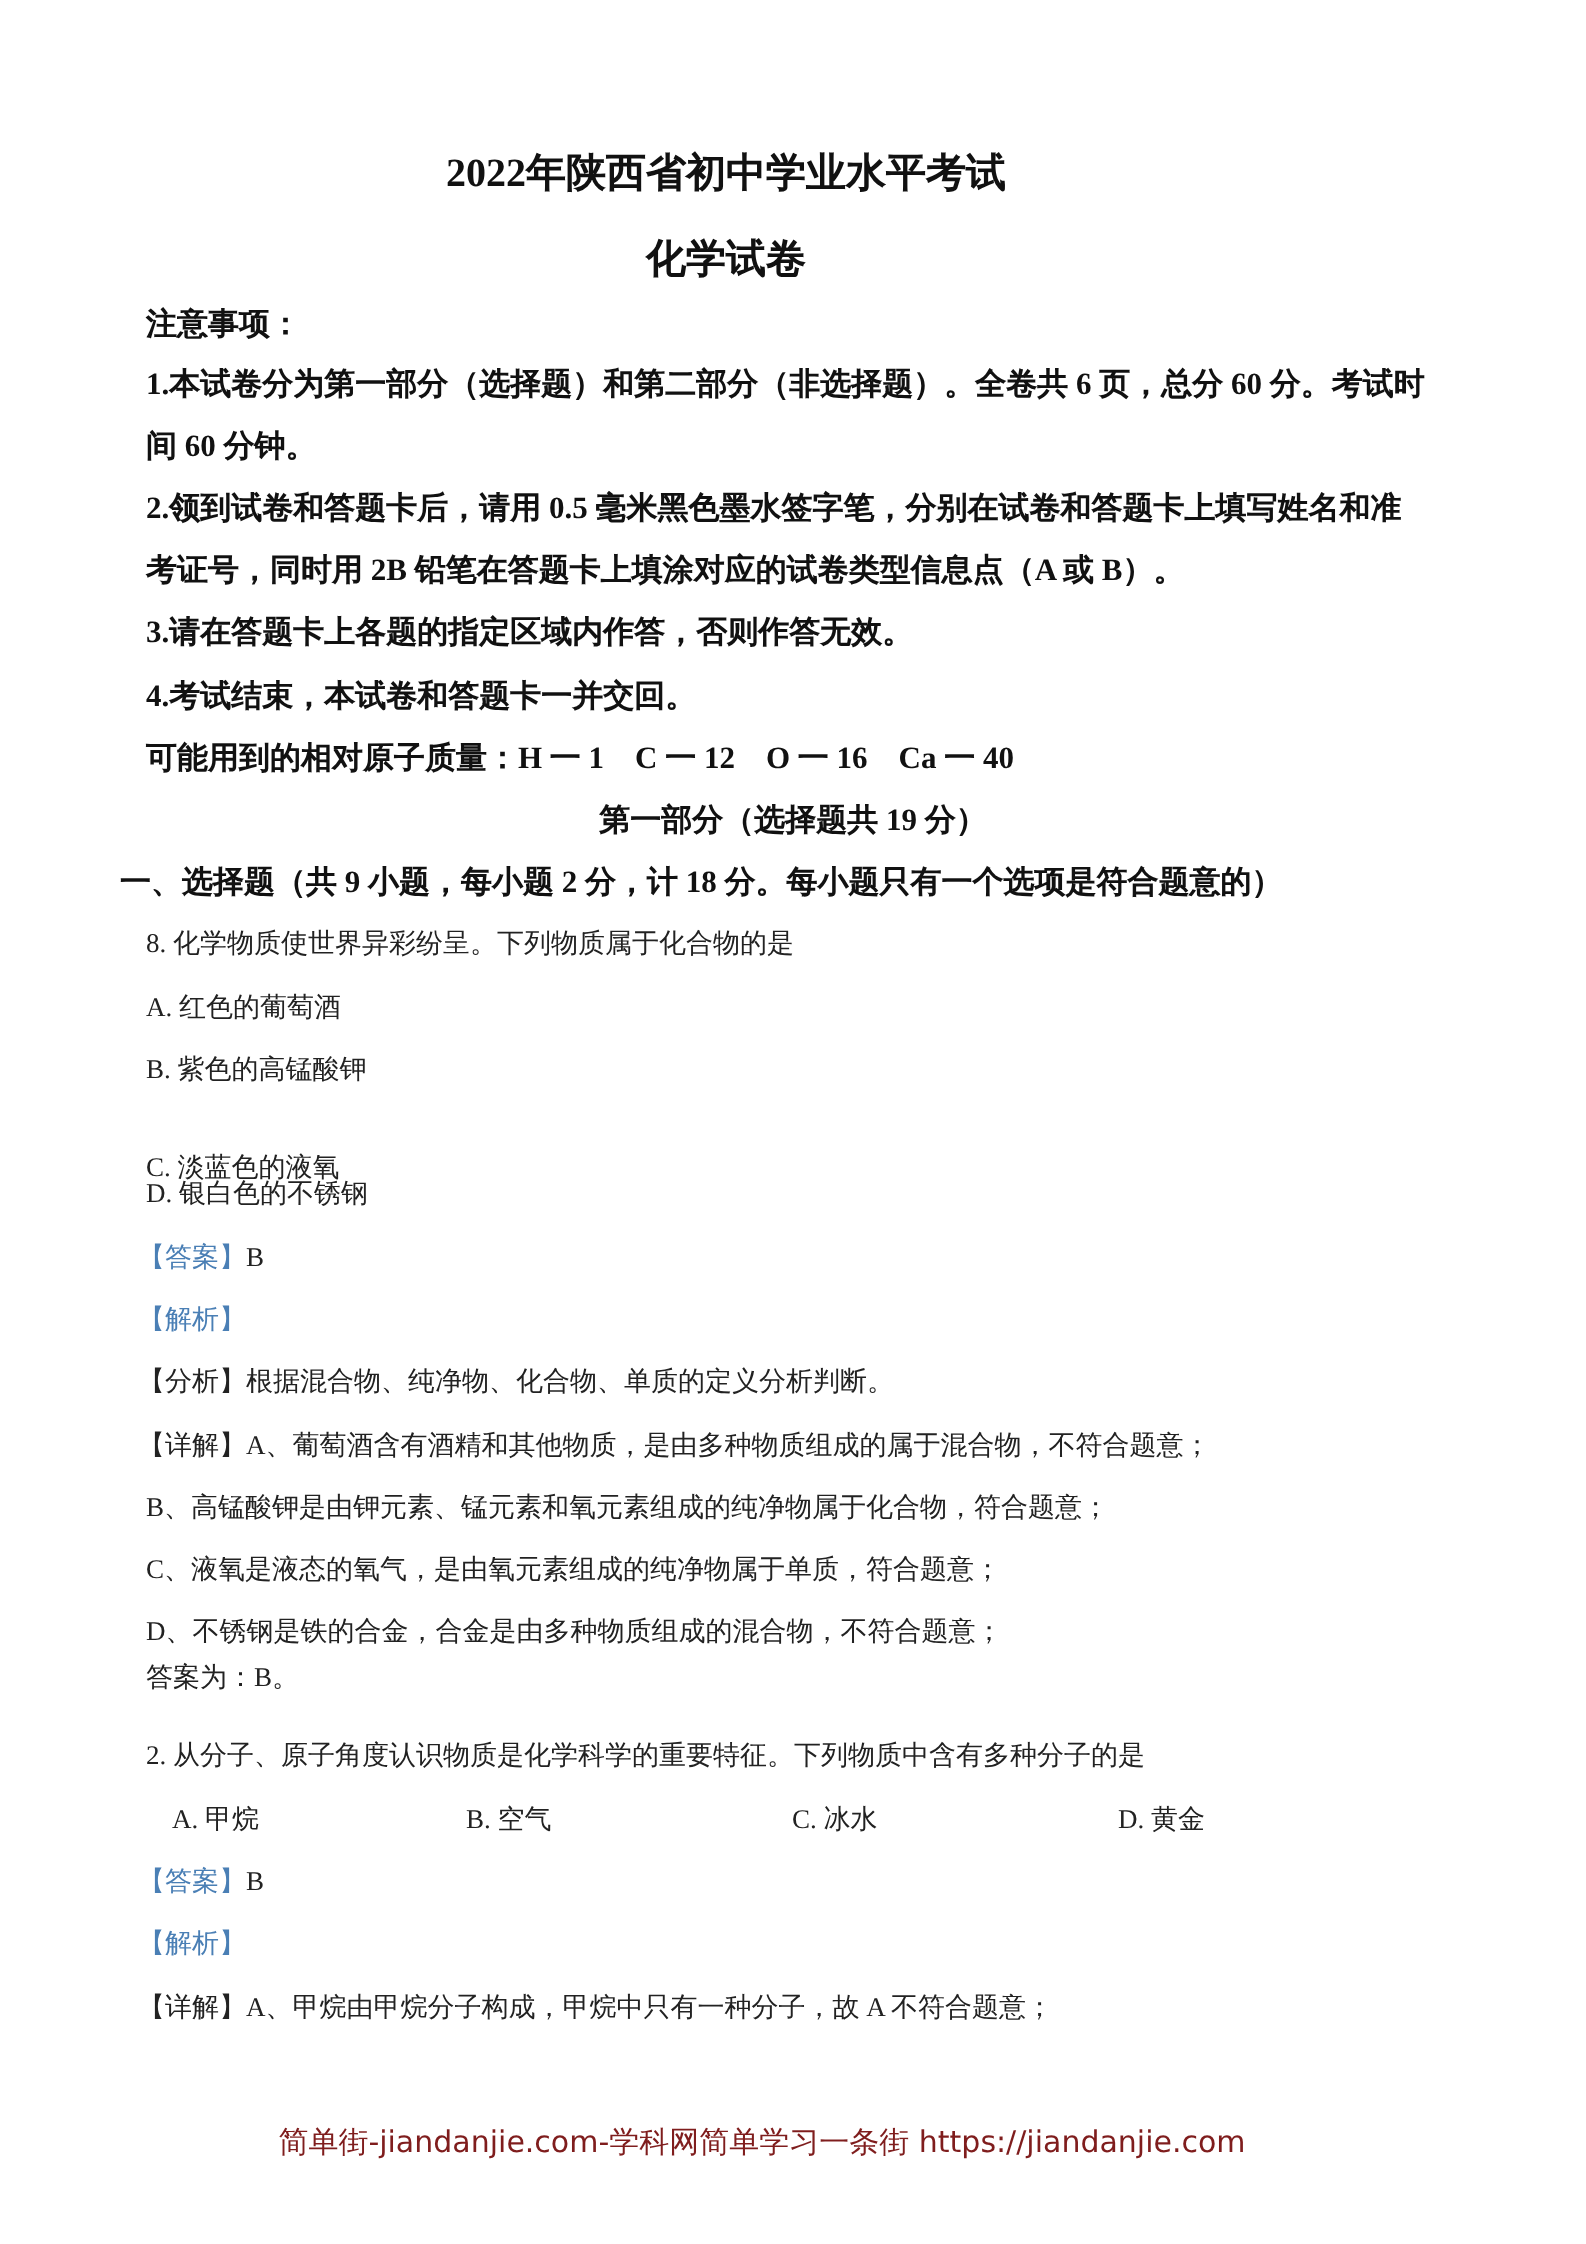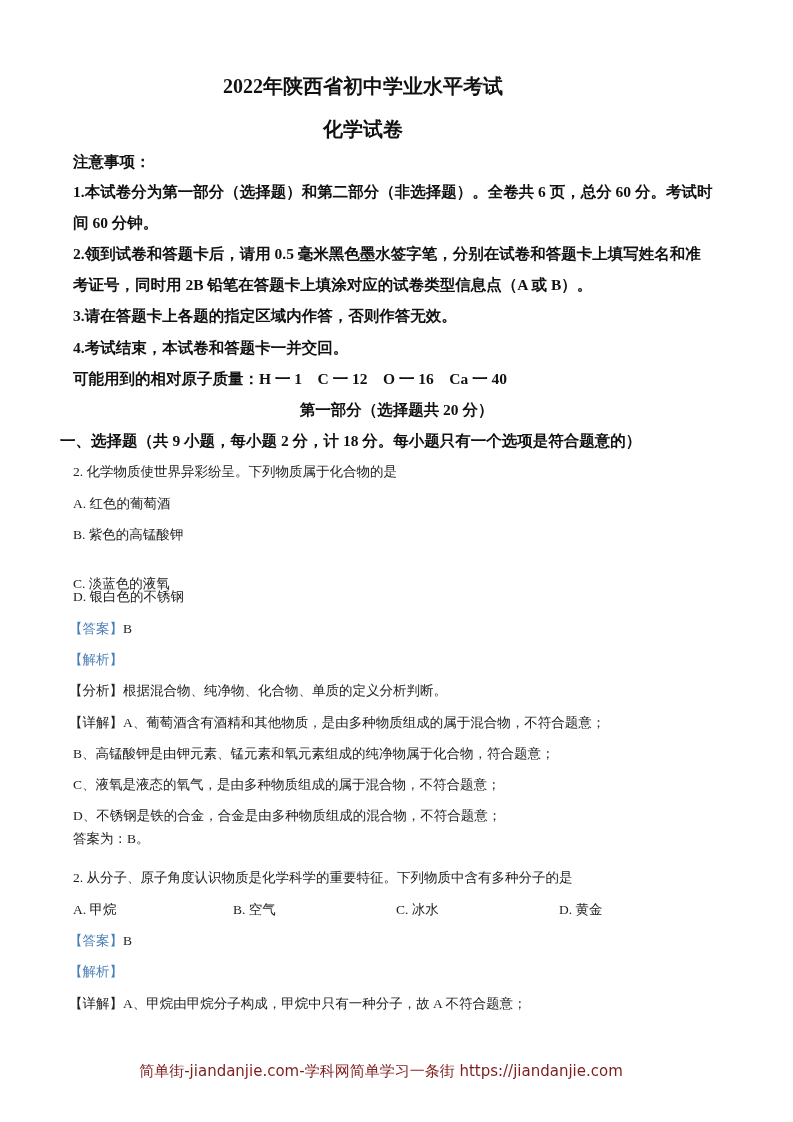--- a/index.html
+++ b/index.html
@@ -23,41 +23,41 @@
 
 <div class="line bold" style="top:152px;">注意事项：</div>
 <div class="line bold" style="top:182px;">1.本试卷分为第一部分（选择题）和第二部分（非选择题）。全卷共 6 页，总分 60 分。考试时</div>
 <div class="line bold" style="top:213px;text-align:center;">间 60 分钟。</div>
 <div class="line bold" style="top:244px;">2.领到试卷和答题卡后，请用 0.5 毫米黑色墨水签字笔，分别在试卷和答题卡上填写姓名和准</div>
 <div class="line bold" style="top:275px;">考证号，同时用 2B 铅笔在答题卡上填涂对应的试卷类型信息点（A 或 B）。</div>
 <div class="line bold" style="top:306px;">3.请在答题卡上各题的指定区域内作答，否则作答无效。</div>
 <div class="line bold" style="top:338px;">4.考试结束，本试卷和答题卡一并交回。</div>
 <div class="line bold" style="top:369px;">可能用到的相对原子质量：H 一 1　C 一 12　O 一 16　Ca 一 40</div>
 
-<div class="section" style="top:400px;">第一部分（选择题共 20 分）</div>
+<div class="section" style="top:400px;">第一部分（选择题共 19 分）</div>
 <div class="line bold" style="top:431px; left:60px;">一、选择题（共 9 小题，每小题 2 分，计 18 分。每小题只有一个选项是符合题意的）</div>
 
-<div class="line norm" style="top:463px;">2. 化学物质使世界异彩纷呈。下列物质属于化合物的是</div>
+<div class="line norm" style="top:463px;">8. 化学物质使世界异彩纷呈。下列物质属于化合物的是</div>
 <div class="line norm" style="top:495px;">A. 红色的葡萄酒</div>
 <div class="line norm" style="top:526px;">B. 紫色的高锰酸钾</div>
 <div class="line norm" style="top:557px;margin-top:18px;">C. 淡蓝色的液氧</div>
 <div class="line norm" style="top:588px;">D. 银白色的不锈钢</div>
 <div class="line norm" style="top:620px; left:69px;">
   <span class="tag">【答案】</span><span>B</span>
 </div>
 <div class="line norm tag" style="top:651px; left:69px;">【解析】</div>
 <div class="line norm" style="top:682px; left:69px;">【分析】根据混合物、纯净物、化合物、单质的定义分析判断。</div>
 <div class="line norm" style="top:714px; left:69px;">【详解】A、葡萄酒含有酒精和其他物质，是由多种物质组成的属于混合物，不符合题意；</div>
 <div class="line norm" style="top:745px;">B、高锰酸钾是由钾元素、锰元素和氧元素组成的纯净物属于化合物，符合题意；</div>
-<div class="line norm" style="top:776px;">C、液氧是液态的氧气，是由多种物质组成的属于混合物，不符合题意；</div>
+<div class="line norm" style="top:776px;">C、液氧是液态的氧气，是由氧元素组成的纯净物属于单质，符合题意；</div>
 <div class="line norm" style="top:807px;">D、不锈钢是铁的合金，合金是由多种物质组成的混合物，不符合题意；</div>
 <div class="line norm" style="top:830px;">答案为：B。</div>
 
 <div class="line norm" style="top:869px;">2. 从分子、原子角度认识物质是化学科学的重要特征。下列物质中含有多种分子的是</div>
-<div class="opt4" style="top:901px; left:73px;">A. 甲烷</div>
+<div class="opt4" style="top:901px; left:86px;">A. 甲烷</div>
 <div class="opt4" style="top:901px; left:233px;">B. 空气</div>
 <div class="opt4" style="top:901px; left:396px;">C. 冰水</div>
 <div class="opt4" style="top:901px; left:559px;">D. 黄金</div>
 <div class="line norm" style="top:932px; left:69px;">
   <span class="tag">【答案】</span><span>B</span>
 </div>
 <div class="line norm tag" style="top:963px; left:69px;">【解析】</div>
 <div class="line norm" style="top:995px; left:69px;">【详解】A、甲烷由甲烷分子构成，甲烷中只有一种分子，故 A 不符合题意；</div>
 
 <div class="footer">简单街-jiandanjie.com-学科网简单学习一条街 https://jiandanjie.com</div>

